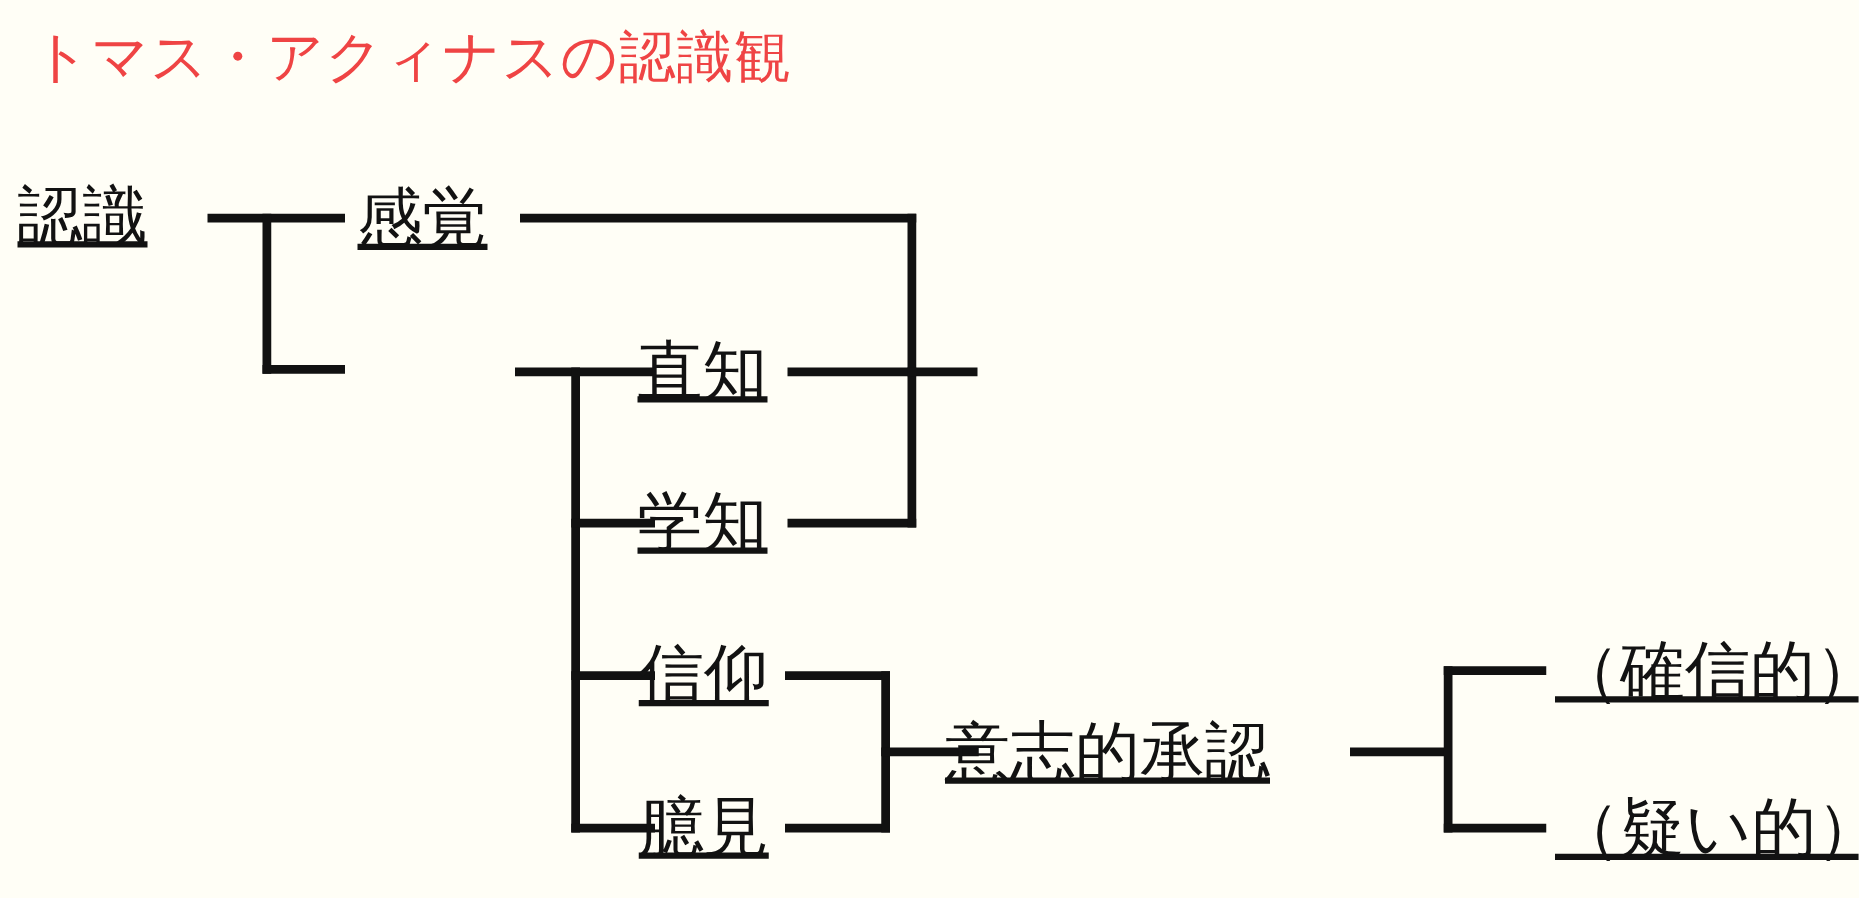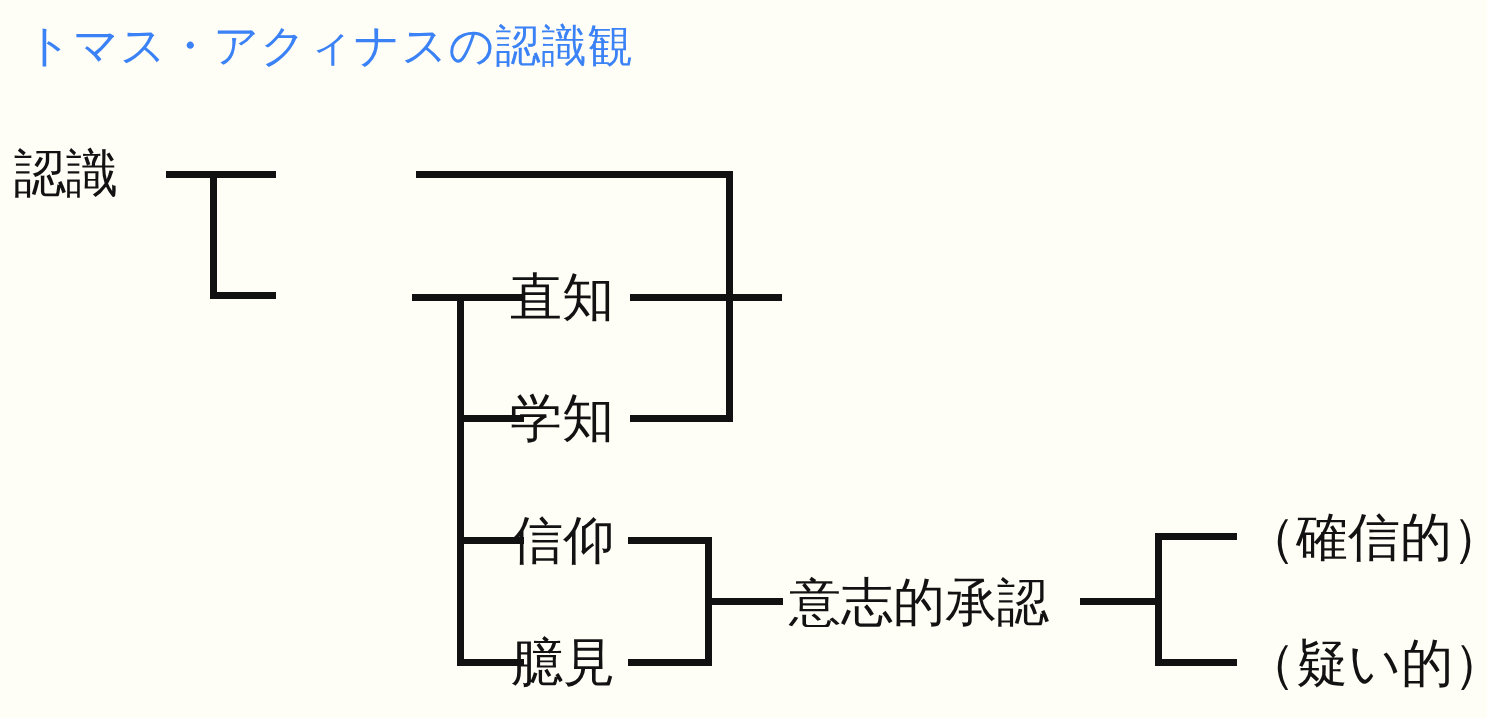--- a/index.html
+++ b/index.html
@@ -16,30 +16,31 @@
     font-family: "DejaVu Sans", "Liberation Sans", sans-serif;
     color: #111111;
   }
   .title {
     position: absolute;
     left: 26px;
     top: 20px;
     font-size: 45px;
     line-height: 52px;
     letter-spacing: 1px;
-    color: #3b82f6;
+    color: #ef4444;
     white-space: nowrap;
   }
   .node {
     position: absolute;
     font-size: 52px;
     line-height: 54px;
     letter-spacing: 0px;
     color: #121212;
     white-space: nowrap;
+    text-decoration: underline;
   }
   .hline {
     position: absolute;
     background: #111111;
     height: 7px;
   }
   .vline {
     position: absolute;
     background: #111111;
     width: 7px;
@@ -51,20 +52,21 @@
 <div id="stage">
 
   <div class="title">トマス・アクィナスの認識観</div>
 
   <div class="node" style="left:14px; top:146px;">認識</div>
 
   <div class="hline" style="left:166px; top:171px; width:110px;"></div>
   <div class="vline" style="left:210px; top:171px; height:128px;"></div>
   <div class="hline" style="left:210px; top:292px; width:66px;"></div>
 
+  <div class="node" style="left:286px; top:148px;">感覚</div>
 
   <div class="hline" style="left:416px; top:171px; width:317px;"></div>
 
 
   <div class="hline" style="left:412px; top:294px; width:112px;"></div>
   <div class="vline" style="left:457px; top:294px; height:372px;"></div>
   <div class="hline" style="left:457px; top:415px; width:67px;"></div>
   <div class="hline" style="left:457px; top:537px; width:67px;"></div>
   <div class="hline" style="left:457px; top:659px; width:67px;"></div>
 
@@ -78,21 +80,21 @@
 
 
   <div class="node" style="left:511px; top:635px;">臆見</div>
   <div class="node" style="left:511px; top:513px;">信仰</div>
 
   <div class="hline" style="left:628px; top:537px; width:84px;"></div>
   <div class="hline" style="left:628px; top:659px; width:84px;"></div>
   <div class="vline" style="left:705px; top:537px; height:129px;"></div>
   <div class="hline" style="left:705px; top:598px; width:78px;"></div>
 
-  <div class="node" style="left:756px; top:575px;margin-left:33px;">意志的承認</div>
+  <div class="node" style="left:756px; top:575px;">意志的承認</div>
 
   <div class="hline" style="left:1080px; top:598px; width:81px;"></div>
   <div class="vline" style="left:1155px; top:533px; height:133px;"></div>
   <div class="hline" style="left:1155px; top:533px; width:82px;"></div>
   <div class="hline" style="left:1155px; top:659px; width:82px;"></div>
 
   <div class="node" style="left:1244px; top:510px;">（確信的）</div>
   <div class="node" style="left:1244px; top:636px;">（疑い的）</div>
 
 </div>

